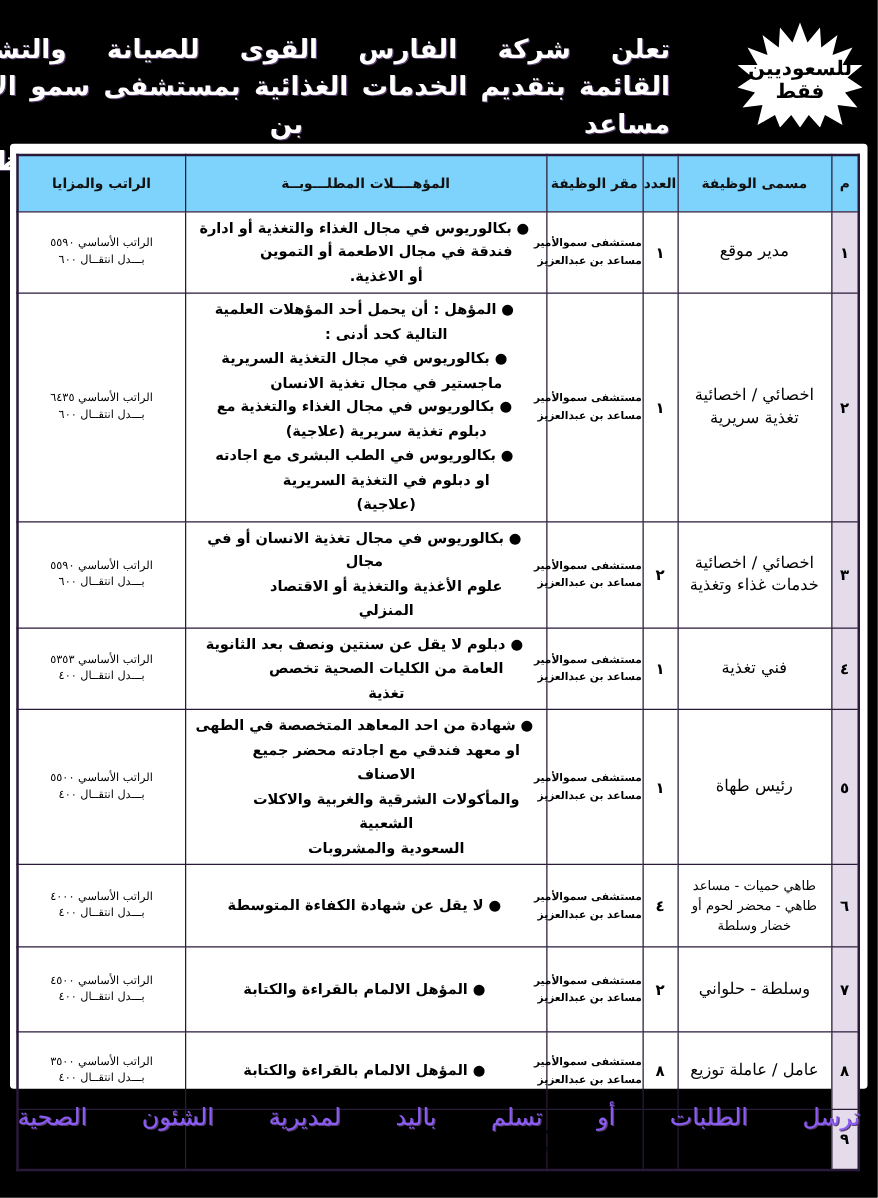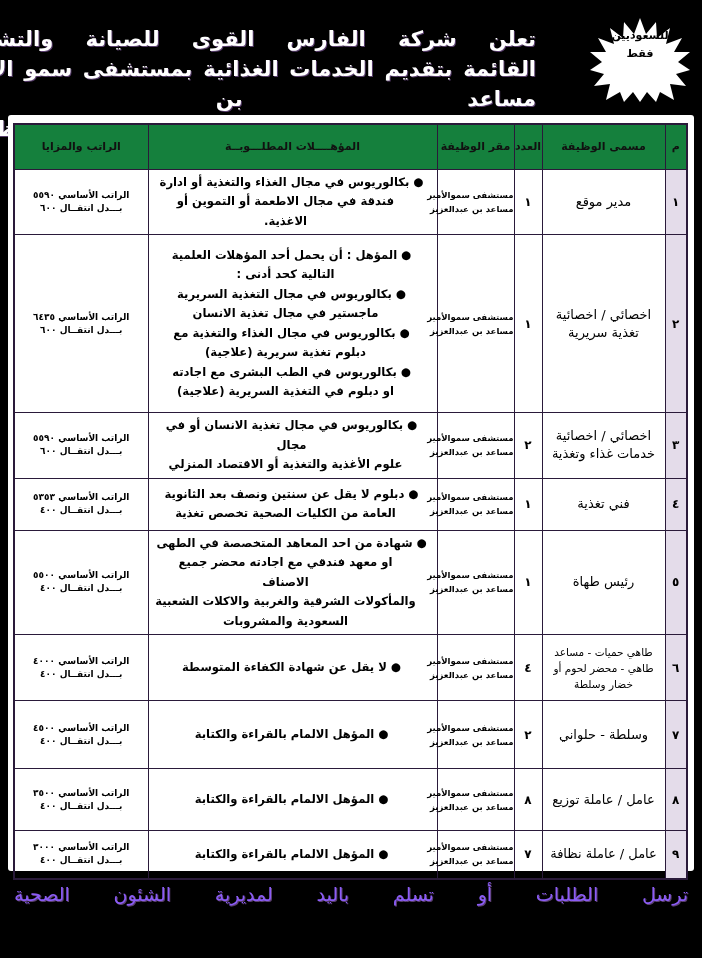--- a/index.html
+++ b/index.html
@@ -10,43 +10,43 @@
     .headline {
       position: absolute; right: 104px; top: 24px; width: 580px;
       color: #fff; font-weight: bold; font-size: 21px; line-height: 30px;
       text-align: justify; text-align-last: justify; direction: rtl;
       text-shadow: 1px 1px 0 #5a3f6e;
     }
     .headline div { text-align: justify; text-align-last: justify; }
     .badge { position: absolute; left: 590px; top: 18px; width: 100px; height: 84px; }
     .badge svg { position: absolute; left: 0; top: 0; }
     .badge-text {
-      position: absolute; left: 0; top: 9px; width: 100px; text-align: center;
-      font-weight: bold; font-size: 11px; line-height: 18px; color: #000; direction: rtl;
+      position: absolute; left: 0; top: 28px; width: 100px; text-align: center;
+      font-weight: bold; font-size: 16px; line-height: 18px; color: #000; direction: rtl;
     }
 
     .table-wrap {
       position: absolute; left: 8px; top: 115px; width: 686px; height: 756px;
       background: #fff; border-radius: 3px; padding: 8px 6px 0 8px;
     }
     table {
       width: 673px; border-collapse: collapse; direction: rtl; table-layout: fixed;
       border: 2px solid #2a1a3a;
     }
     td, th { border: 1.5px solid #2a1a3a; vertical-align: middle; text-align: center; }
-    th { background: #15803d; font-size: 11px; font-weight: bold; height: 45px; color: #111; }
+    th { background: #7dd3fc; font-size: 11px; font-weight: bold; height: 45px; color: #111; }
     td.num { background: #e4dcea; font-size: 12px; font-weight: bold; }
     td.title { font-size: 13px; font-weight: normal; line-height: 18px; }
     td.title.small { font-size: 10.5px; line-height: 16px; }
     td.count { font-size: 12px; font-weight: bold; }
     td.loc { font-size: 8.5px; font-weight: bold; line-height: 14px; white-space: nowrap; }
     td.qual { text-align: center; padding: 3px 8px 3px 6px; font-size: 11.6px; font-weight: bold; line-height: 19.5px; }
     td.qual .bullet { display: inline-block; width: 10px; }
-    td.qual .indent { padding-right: 12px; }
-    td.salary { font-size: 9px; font-weight: bold; line-height: 13px; white-space: nowrap; }
+    td.qual .indent { padding-right: 12px; margin-left: 47px; }
+    td.salary { font-size: 9px; font-weight: normal; line-height: 13px; white-space: nowrap; }
 
     .footer {
       position: absolute; left: 14px; top: 878px; width: 674px;
       color: #8b5cf6; font-weight: normal; font-size: 19px; line-height: 32px;
       direction: rtl; text-shadow: 1px 1px 0 #5a3f6e;
     }
     .footer div { text-align: justify; text-align-last: justify; }
   </style>
 </head>
 <body>

